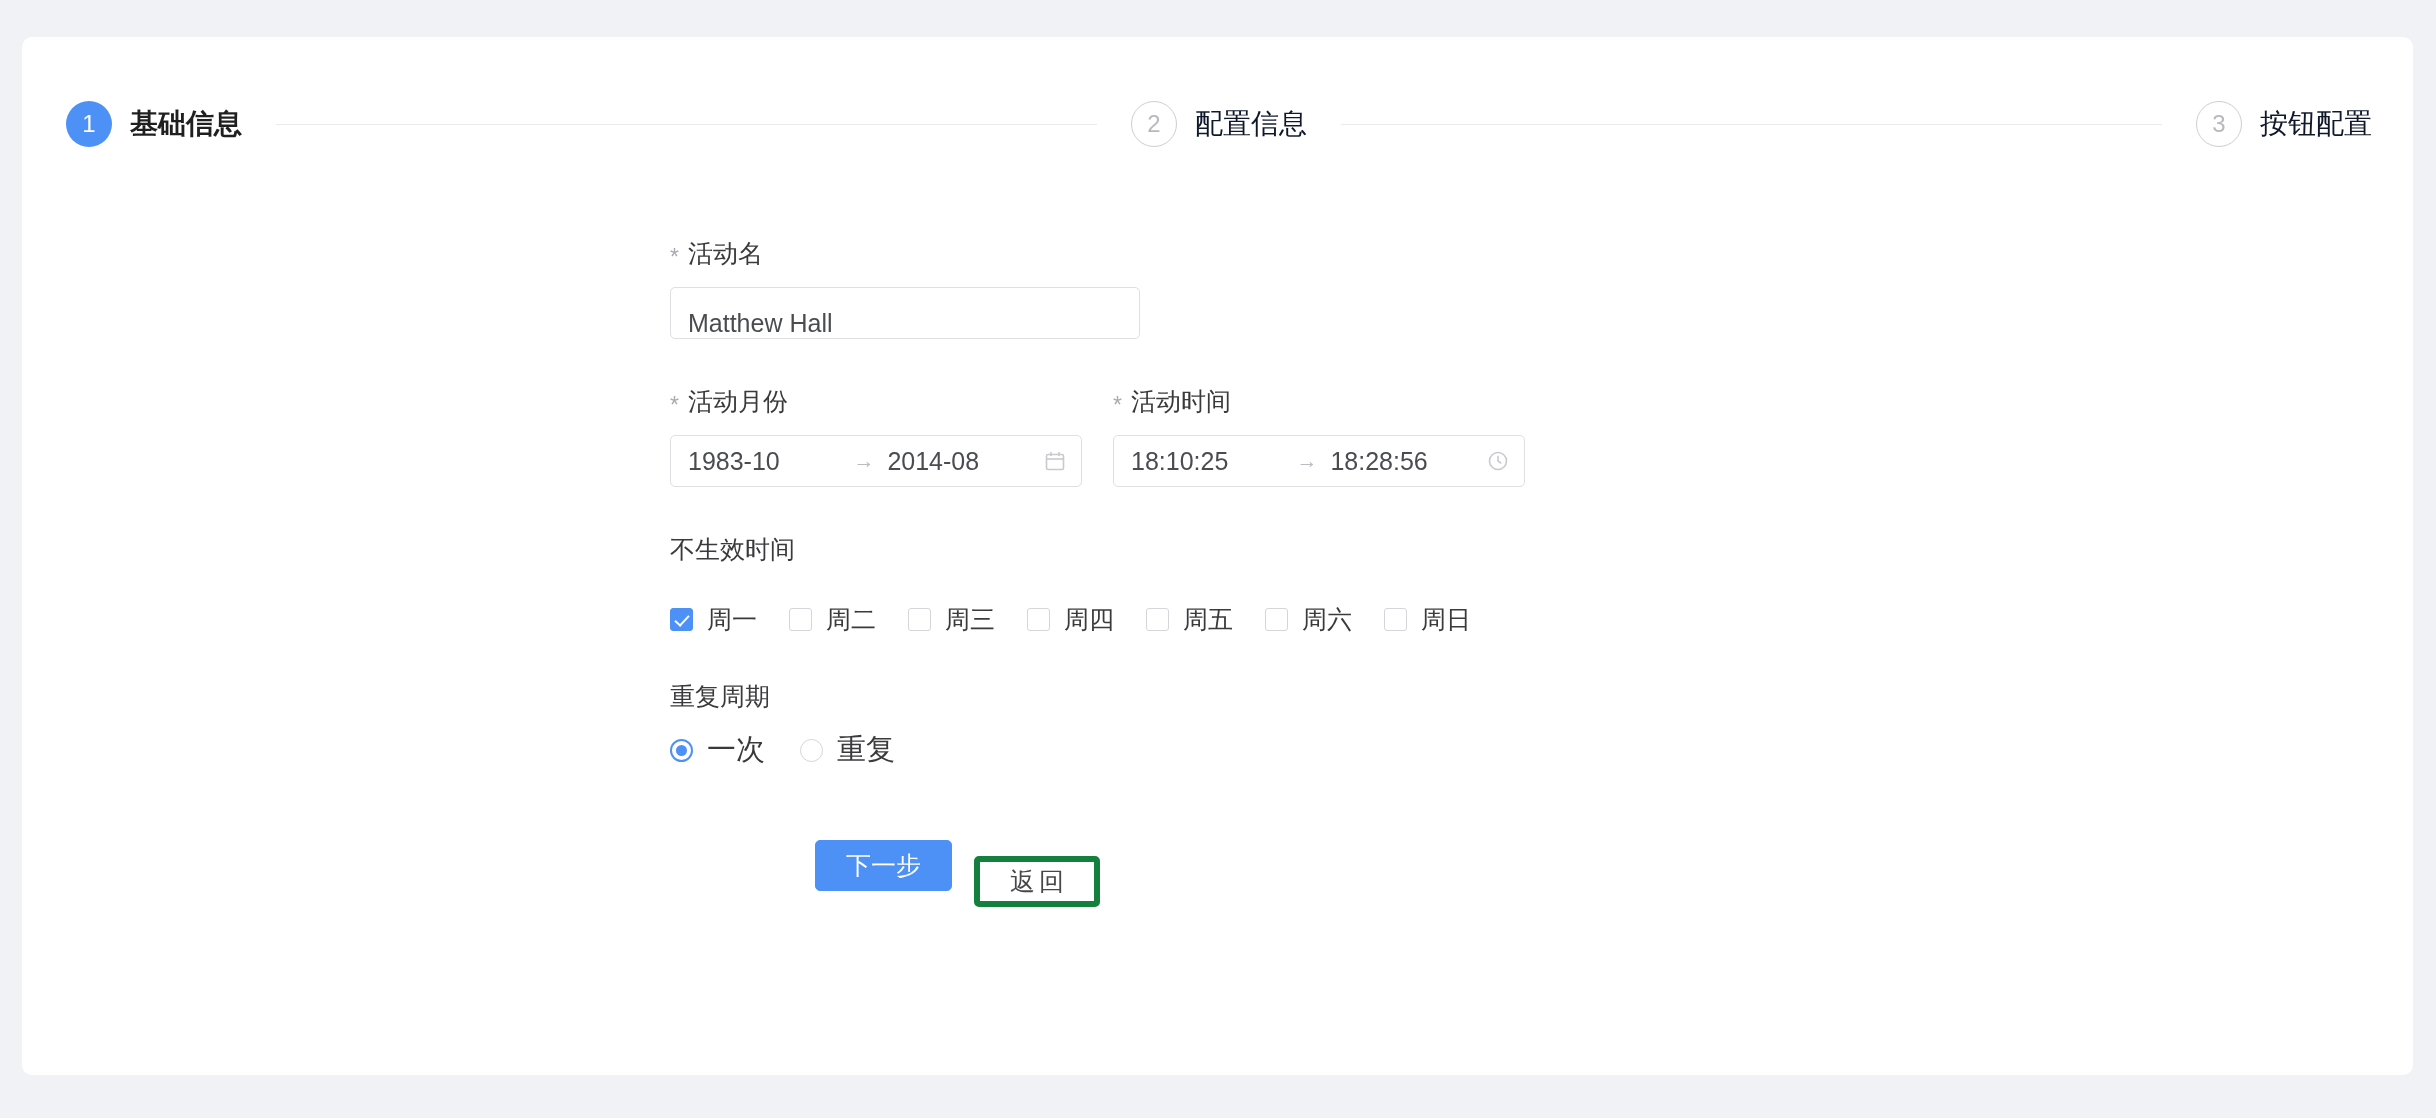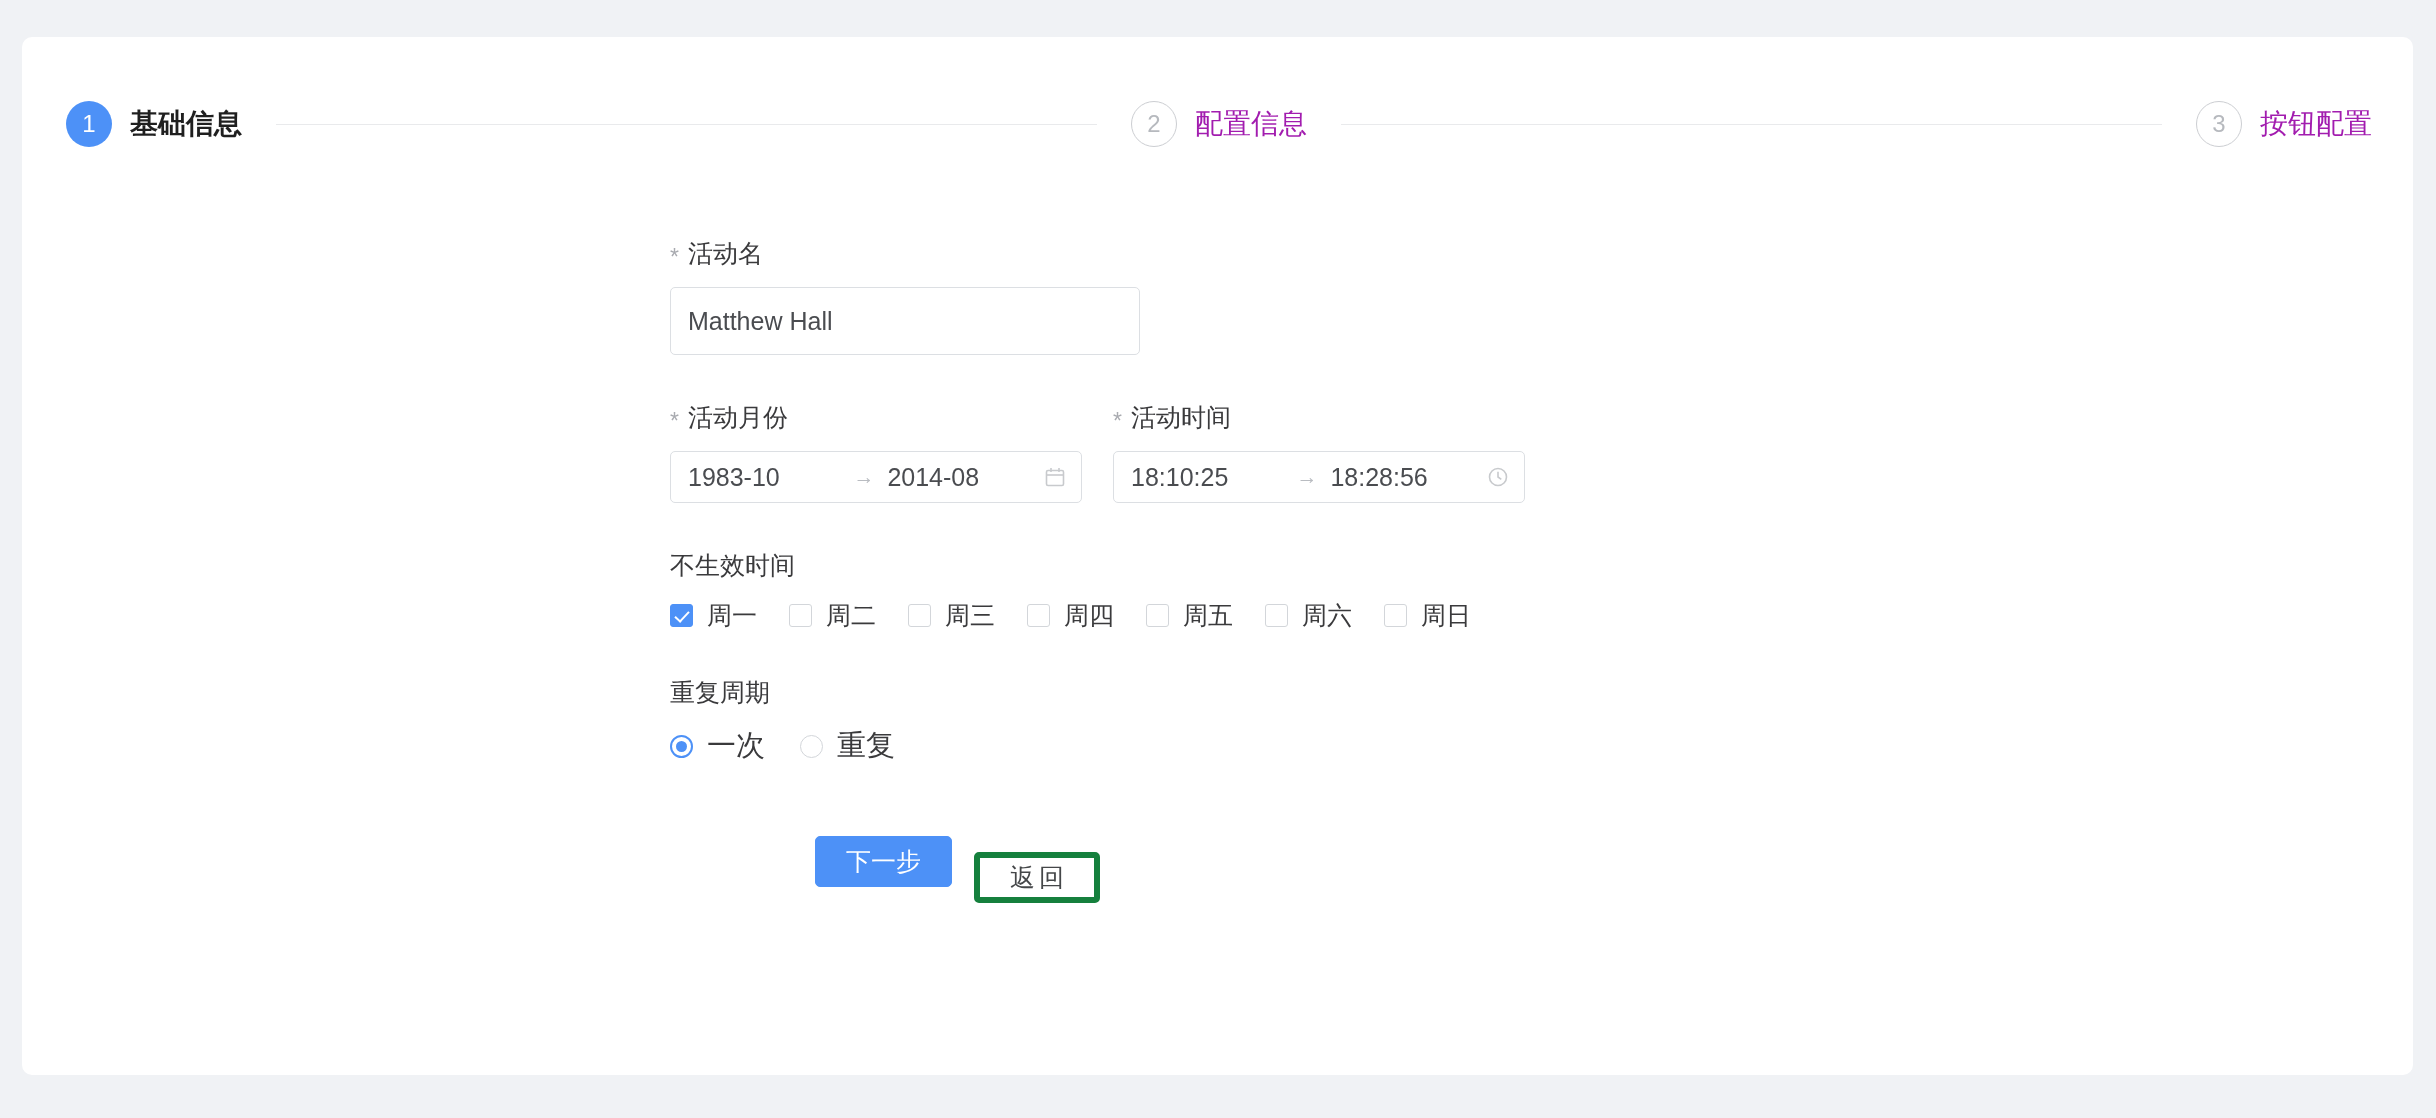--- a/index.html
+++ b/index.html
@@ -70,21 +70,21 @@
   .step-title {
     margin-left: 18px;
     font-size: 28px;
     white-space: nowrap;
   }
   .step.active .step-title {
     color: #1f1f1f;
     font-weight: bold;
   }
   .step.inactive .step-title {
-    color: #a21caf;
+    color: #0f172a;
     font-weight: normal;
   }
   .step-line {
     flex: 1 1 auto;
     height: 1px;
     background: #e9eaec;
     margin: 0 34px;
   }
 
   
@@ -107,26 +107,26 @@
     color: #a9abb0;
     font-size: 23px;
     margin-right: 9px;
     line-height: 1;
     position: relative;
     top: 3px;
   }
 
   .text-input {
     width: 470px;
-    height: 68px;
+    height: 52px;
     border: 1px solid #dcdfe3;
     border-radius: 5px;
     background: #fff;
     display: flex;
-    align-items: center;
+    align-items: flex-end;
     padding: 0 17px;
     font-size: 25px;
     color: #4a4c50;
   }
 
   .row {
     display: flex;
     align-items: flex-start;
   }
   .col-gap { width: 31px; }
@@ -171,20 +171,21 @@
 
   
   .checkbox-group {
     display: flex;
     align-items: center;
   }
   .cb-item {
     display: flex;
     align-items: center;
     margin-right: 32px;
+    margin-top: 20px;
   }
   .cb-box {
     width: 23px;
     height: 23px;
     border-radius: 3px;
     border: 1.5px solid #d3d6da;
     background: #fff;
     flex: 0 0 auto;
     position: relative;
   }

